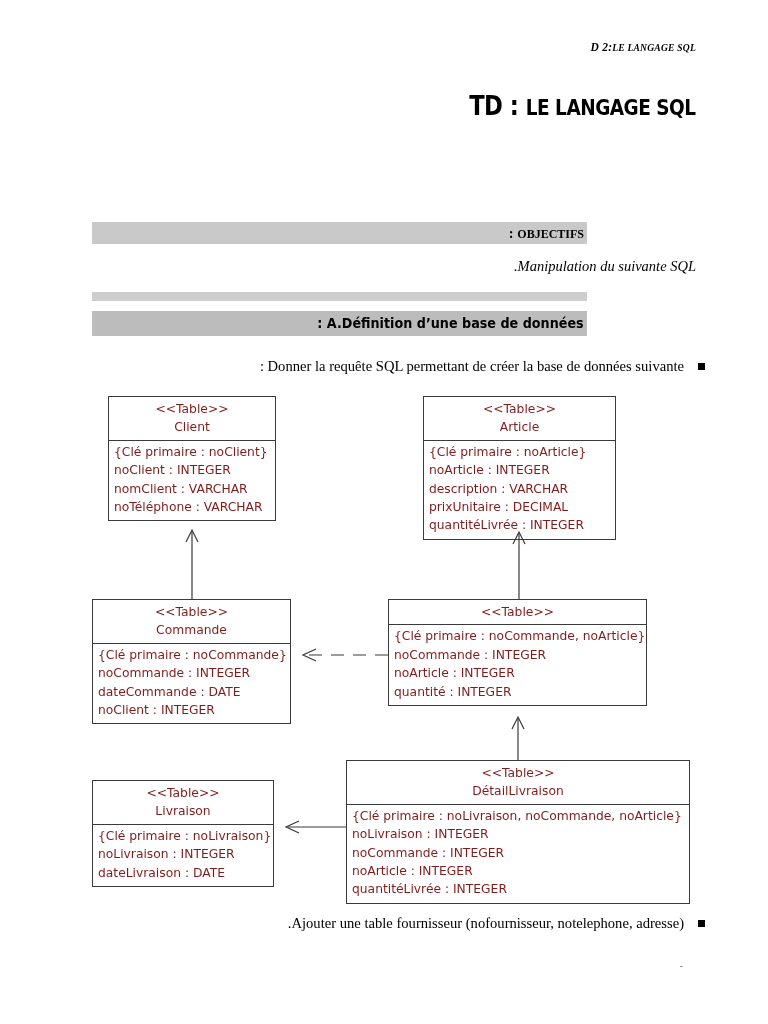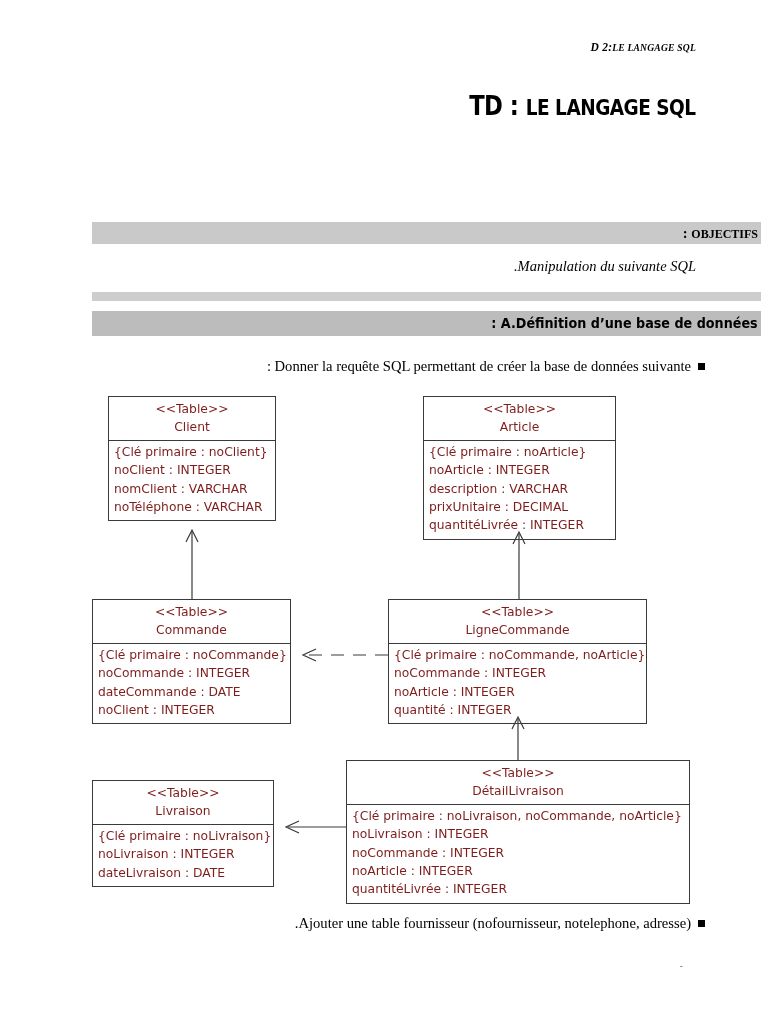--- a/index.html
+++ b/index.html
@@ -52,21 +52,21 @@
   }
   .doc-title .sc2 {
     font-size: 22px;
     text-transform: uppercase;
   }
 
   
   .bar {
     position: absolute;
     left: 92px;
-    width: 669px;
+    width: 495px;
     box-sizing: border-box;
   }
   .bar-objectifs {
     top: 222px;
     height: 22px;
     background: #c9c9c9;
     text-align: right;
     padding-right: 3px;
   }
   .bar-objectifs .lbl {
@@ -115,21 +115,21 @@
     font-size: 14.5px;
     white-space: nowrap;
   }
 
   
   .bullet-line {
     position: absolute;
     right: 63px;
     display: flex;
     align-items: baseline;
-    gap: 7px;
+    gap: 14px;
     white-space: nowrap;
     font-family: "Liberation Serif", "DejaVu Serif", serif;
     font-size: 14.6px;
   }
   .bullet-line .txt { order: 1; }
   .bullet-line .sq  { order: 2; }
   .sq {
     display: inline-block;
     width: 7px;
     height: 7px;
@@ -252,21 +252,20 @@
       <span class="row">{Clé primaire : noCommande}</span>
       <span class="row">noCommande : INTEGER</span>
       <span class="row">dateCommande : DATE</span>
       <span class="row">noClient : INTEGER</span>
     </div>
   </div>
 
   <div class="uml" id="box-lignecommande">
     <div class="head">
       <span class="stereo">&lt;&lt;Table&gt;&gt;</span>
-      <span class="name">LigneCommande</span>
     </div>
     <div class="attrs">
       <span class="row">{Clé primaire : noCommande, noArticle}</span>
       <span class="row">noCommande : INTEGER</span>
       <span class="row">noArticle : INTEGER</span>
       <span class="row">quantité : INTEGER</span>
     </div>
   </div>
 
   <div class="uml" id="box-livraison">

